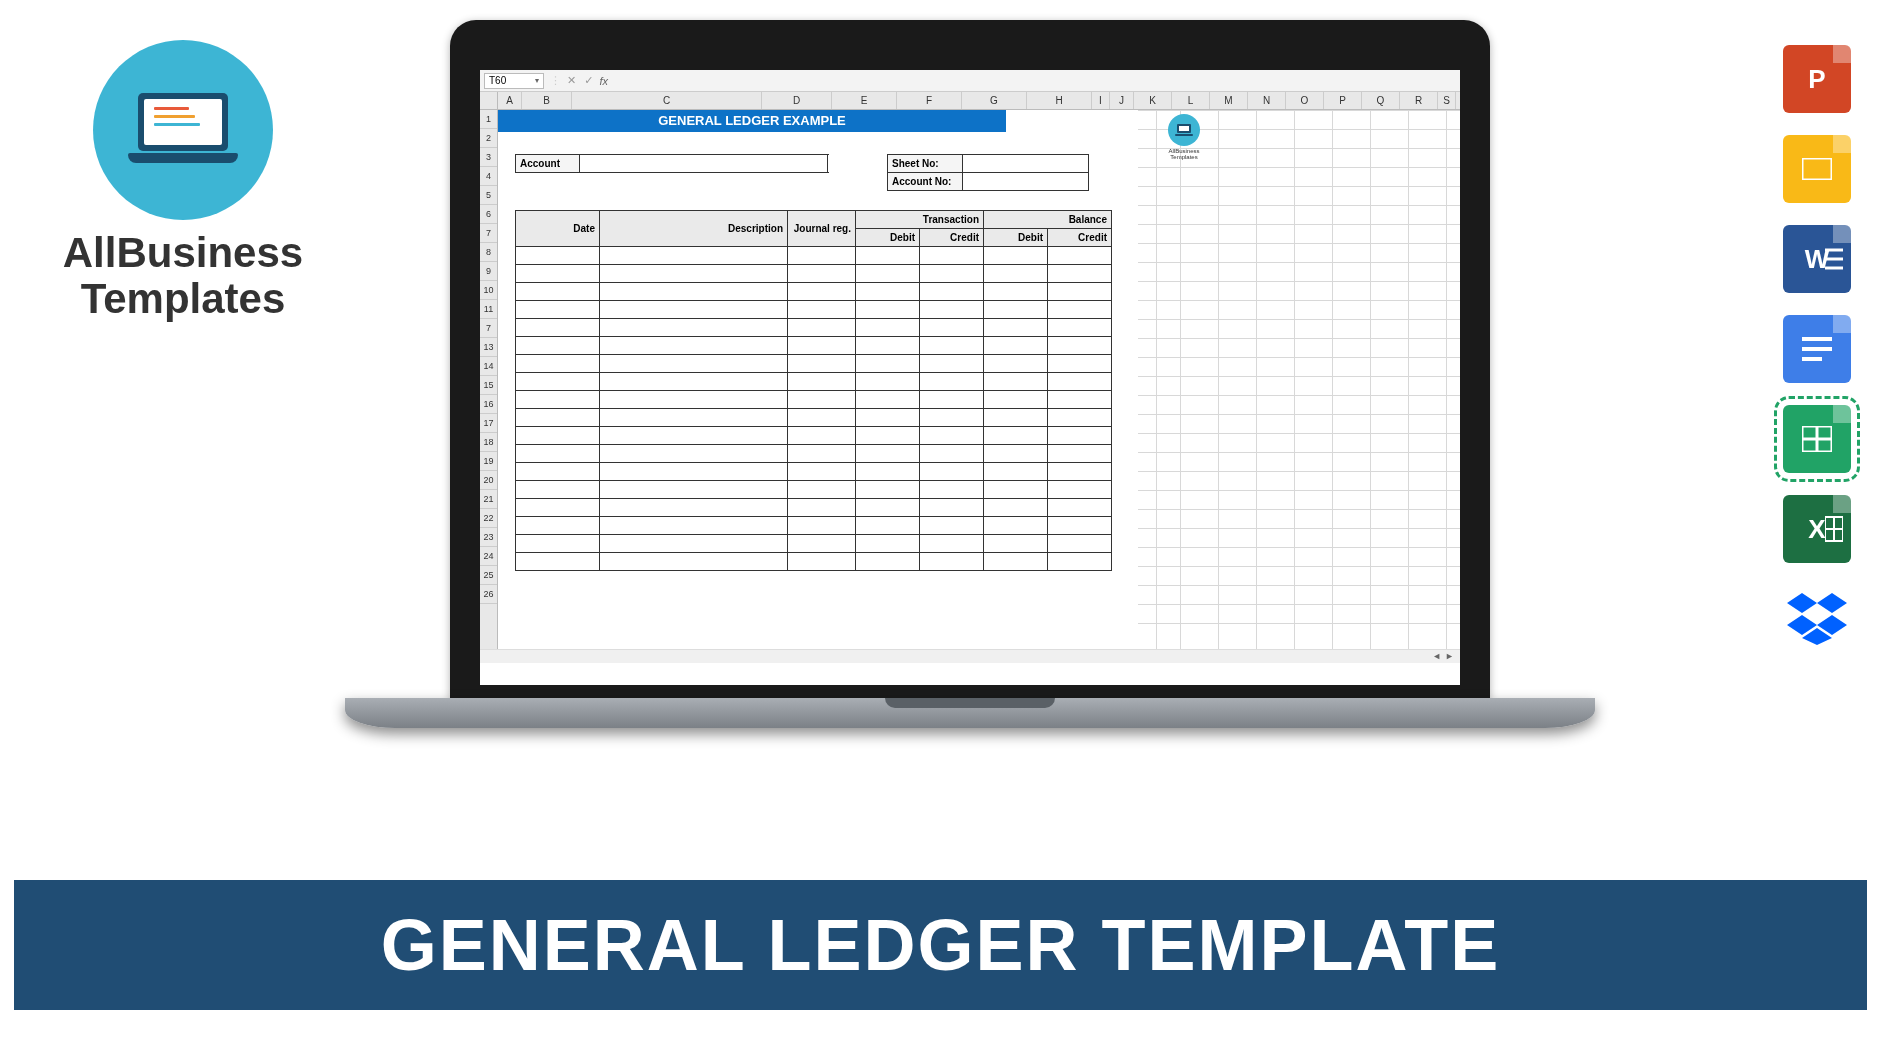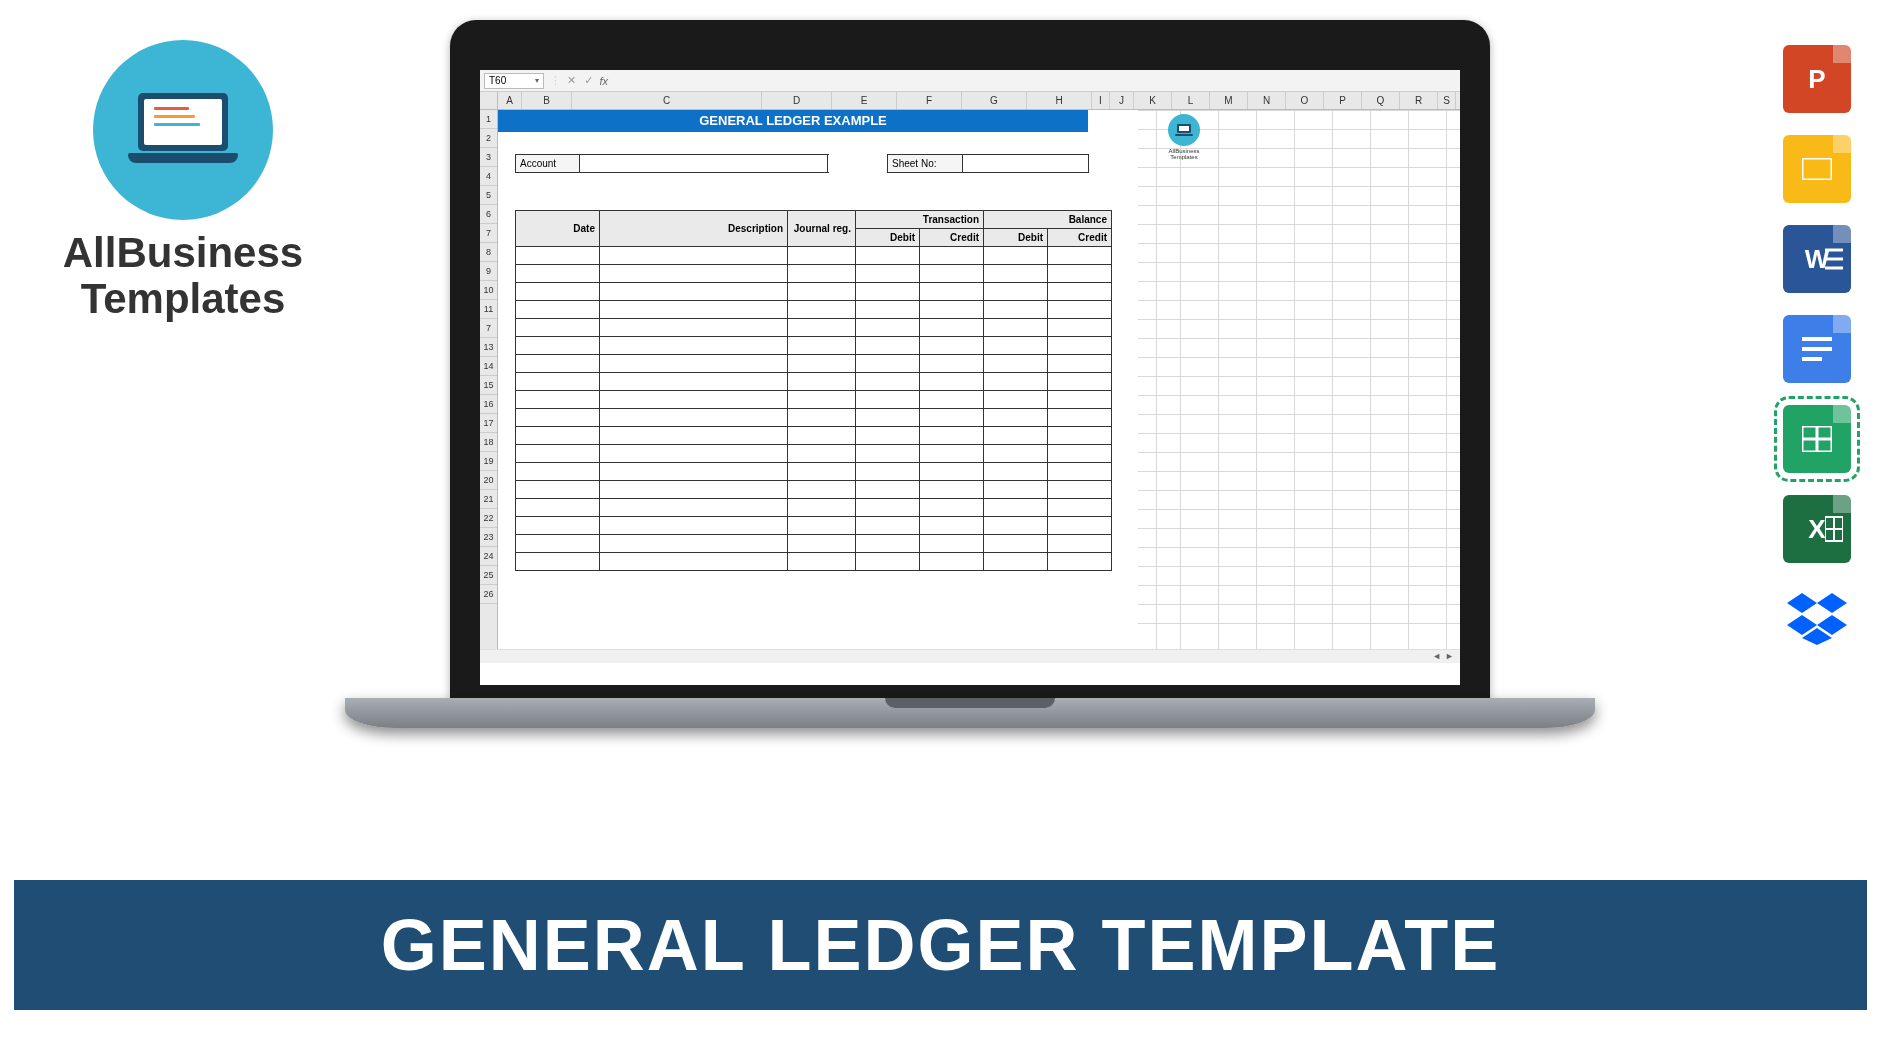--- a/index.html
+++ b/index.html
@@ -25,25 +25,25 @@
 .name-box .arrow{font-size:8px;color:#666}
 .fb-icons{display:flex;gap:8px;font-size:11px;color:#999}
 .fb-fx{font-style:italic;font-size:11px;color:#666}
 .col-headers{height:18px;background:#e8e8e8;border-bottom:1px solid #bbb;display:flex;font-size:10px;color:#333}
 .corner{width:18px;border-right:1px solid #bbb;background:#e8e8e8}
 .ch{border-right:1px solid #ccc;text-align:center;line-height:18px}
 .sheet-body{display:flex;height:calc(100% - 62px)}
 .row-headers{width:18px;background:#e8e8e8;border-right:1px solid #bbb}
 .rh{height:19px;border-bottom:1px solid #ccc;font-size:9px;text-align:center;line-height:19px;color:#333}
 .grid{flex:1;position:relative;background:#fff}
-.title-row{position:absolute;left:0;top:0;height:22px;width:590px;background:#0d72c7;color:#fff;font-weight:bold;text-align:center;line-height:22px;font-size:13px}
+.title-row{position:absolute;left:0;top:0;height:22px;width:508px;background:#0d72c7;color:#fff;font-weight:bold;text-align:center;line-height:22px;font-size:13px}
 .ledger-table{position:absolute;left:17px;top:44px;border-collapse:collapse;font-size:10px}
 .ledger-table td,.ledger-table th{border:1px solid #333;padding:2px 4px;height:18px;background:#fff}
 .ledger-table th{background:#eaeaea;font-weight:bold;text-align:right}
-.label-cell{font-weight:normal;text-align:left;background:#f5f5f5 !important}
+.label-cell{font-weight:bold;text-align:left;background:#f5f5f5 !important}
 .logo-small{position:absolute;left:660px;top:4px;width:52px;text-align:center}
 .logo-small .circ{width:32px;height:32px;background:#3db5d4;border-radius:50%;margin:0 auto;display:flex;align-items:center;justify-content:center}
 .logo-small .txt{font-size:6px;color:#333;margin-top:2px;line-height:1}
 .sheet-tabs{position:absolute;bottom:0;left:0;right:0;height:22px;background:#f0f0f0;border-top:1px solid #ccc;display:flex;align-items:center;padding-left:38px;gap:2px}
 .tab{padding:3px 14px;font-size:11px;border:1px solid #ccc;background:#fff;border-bottom:none;position:relative;top:1px}
 .tab.active{color:#1a7a3e;font-weight:bold;border-bottom:2px solid #1a7a3e}
 .tab-add{width:18px;height:18px;border:1px solid #ccc;border-radius:50%;text-align:center;line-height:15px;font-size:13px;color:#888;margin-left:6px}
 .scrollbar-h{position:absolute;bottom:22px;left:0;right:0;height:14px;background:#f0f0f0;border-top:1px solid #ddd}
 .format-icons{position:absolute;right:30px;top:45px;display:flex;flex-direction:column;gap:22px}
 .ficon{width:68px;height:68px;border-radius:6px;display:flex;align-items:center;justify-content:center;font-weight:bold;color:#fff;font-size:26px;position:relative}
@@ -201,20 +201,26 @@
           </div>
           <table class="ledger-table">
             <tbody>
                 <tr>
               <td class="label-cell" style="width:64px">Account</td>
               <td colspan="2" style="width:248px"></td>
               <td style="border:none;background:transparent;width:60px"></td>
               <td class="label-cell" style="width:75px">Sheet No:</td>
               <td colspan="2" style="width:126px"></td>
             </tr>
+            <tr>
+              <td colspan="3" style="border:none;background:transparent"></td>
+              <td style="border:none;background:transparent"></td>
+              <td class="label-cell">Account No:</td>
+              <td colspan="2"></td>
+            </tr>
           </tbody>
             </table>
           <table class="ledger-table" style="top:100px">
             <tbody>
                 <tr>
               <th rowspan="2" style="width:84px">Date</th>
               <th rowspan="2" style="width:188px">Description</th>
               <th rowspan="2" style="width:68px">Journal reg.</th>
               <th colspan="2" style="width:128px">Transaction</th>
               <th colspan="2" style="width:128px">Balance</th>

